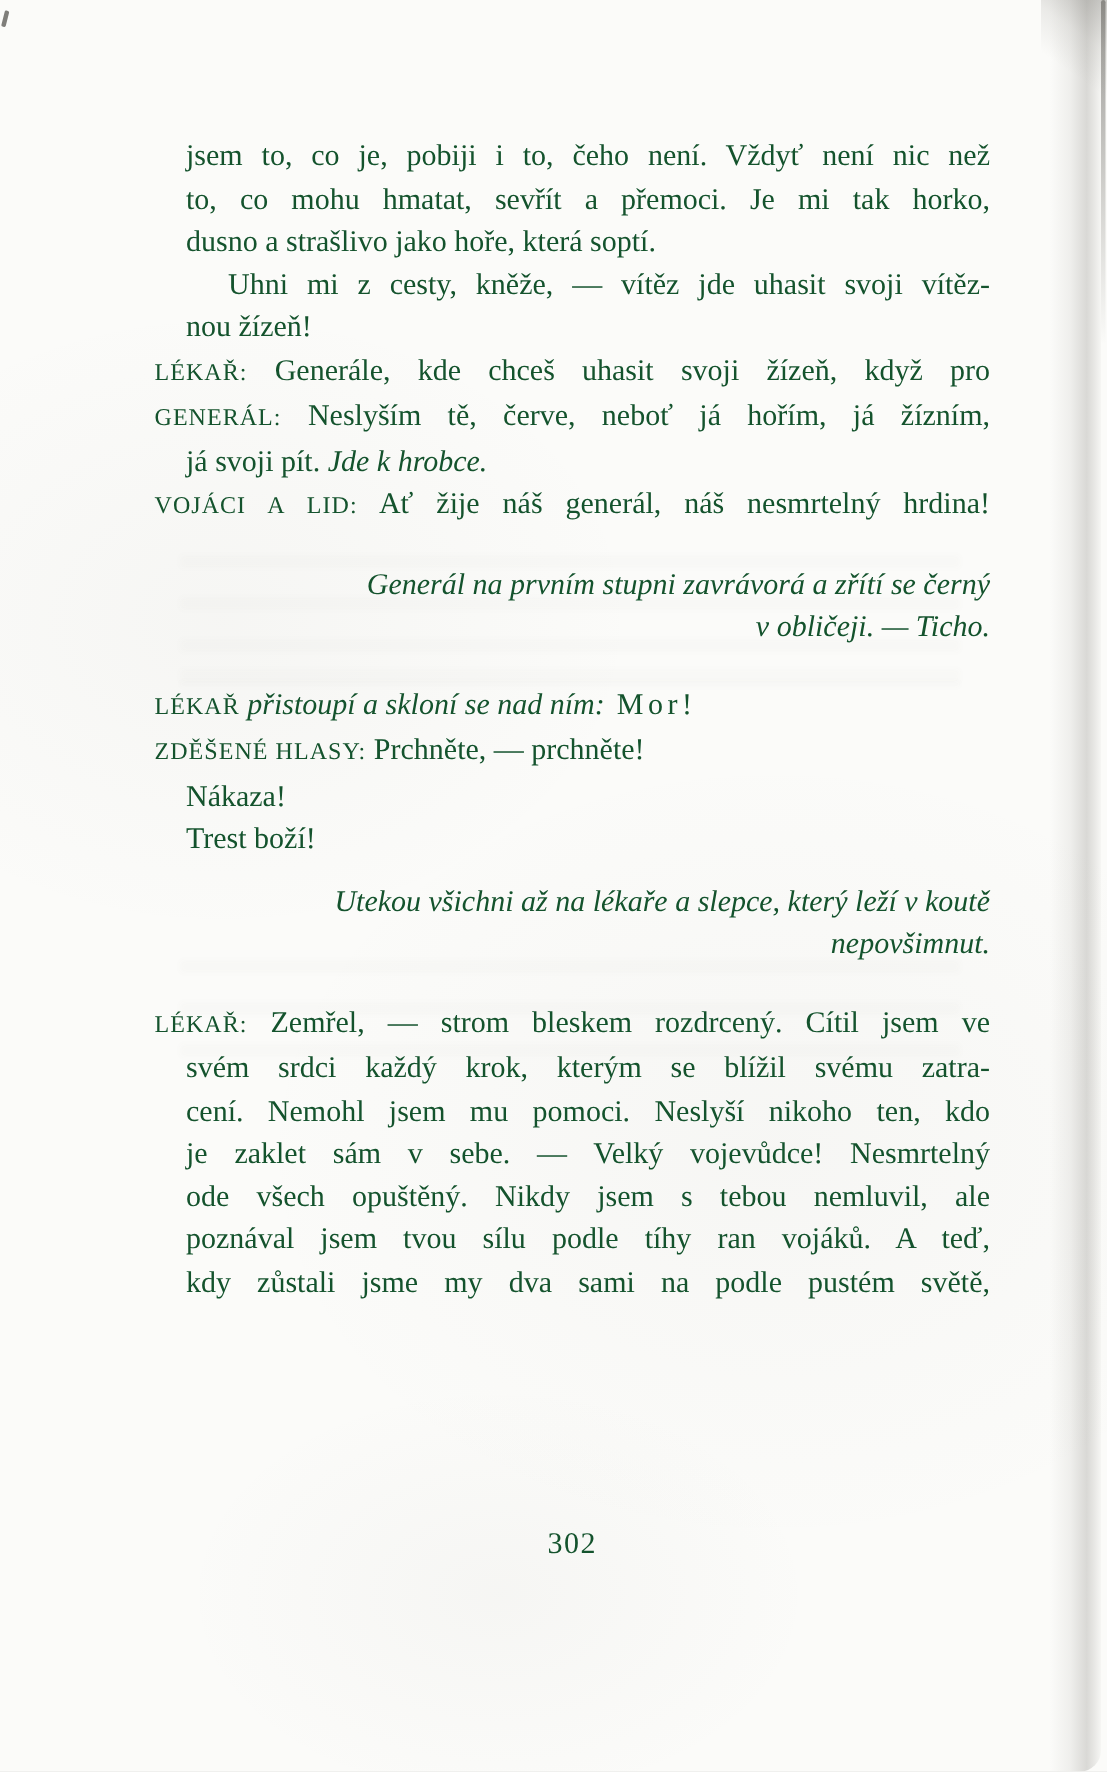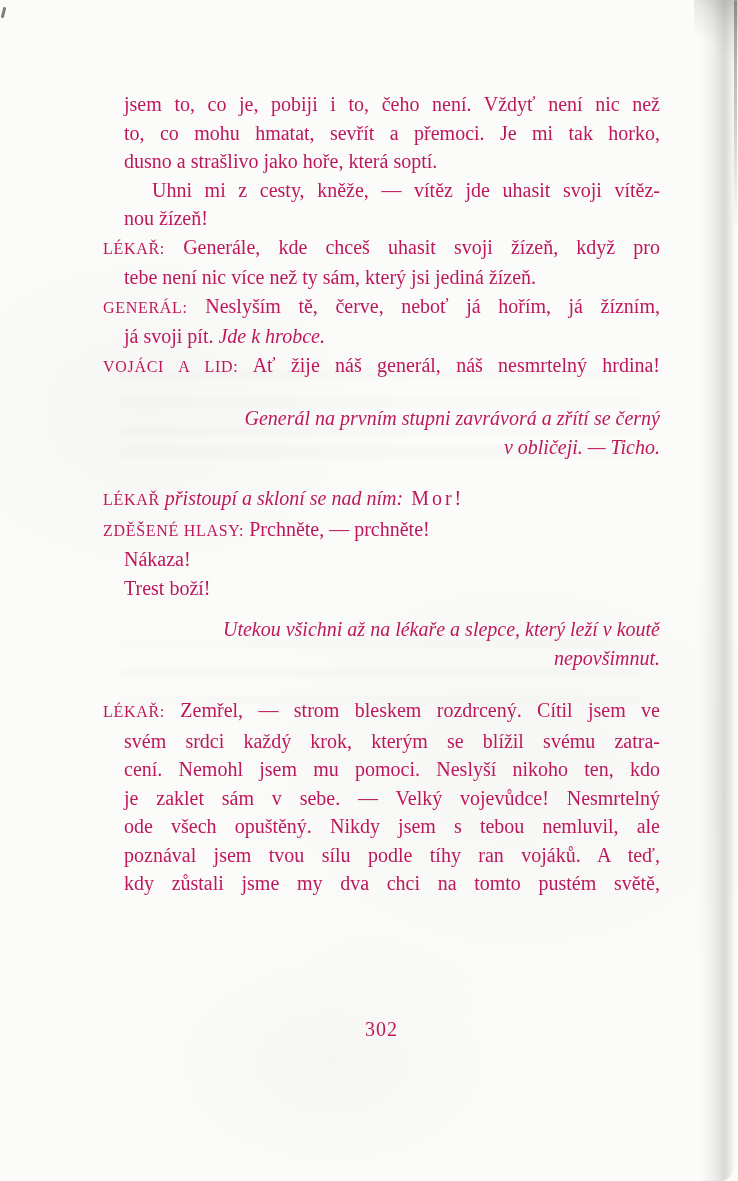--- a/index.html
+++ b/index.html
@@ -2,21 +2,21 @@
 <html><head>
 <meta charset="utf-8">
 <style>
   html,body { margin:0; padding:0; background:#e8e8e6; }
   .page {
     position:relative;
     width:738px; height:1181px;
     background:#fbfbf9;
     overflow:hidden;
     font-family:"Liberation Serif", serif;
-    color:#be185d;
+    color:#14532d;
   }
   
   .page::before {
     content:""; position:absolute; inset:0; pointer-events:none;
     background:
       radial-gradient(ellipse 400px 300px at 20% 35%, rgba(120,118,110,0.04), transparent 70%),
       radial-gradient(ellipse 500px 380px at 70% 65%, rgba(120,118,110,0.035), transparent 70%),
       radial-gradient(ellipse 300px 200px at 45% 90%, rgba(120,118,110,0.04), transparent 70%);
   }
   
@@ -87,21 +87,20 @@
         <div class="line ind1 justify"><span class="seg-r">jsem to, co je, pobiji i to, čeho není. Vždyť není nic než</span></div>
         <div class="line ind1 justify"><span class="seg-r">to, co mohu hmatat, sevřít a přemoci. Je mi tak horko,</span></div>
         <div class="line ind1 left"><span class="seg-r">dusno a strašlivo jako hoře, která soptí.</span></div>
       </div>
       <div class="block" style="margin-top: 0px;">
         <div class="line ind2 justify"><span class="seg-r">Uhni mi z cesty, kněže, — vítěz jde uhasit svoji vítěz-</span></div>
         <div class="line ind1 left"><span class="seg-r">nou žízeň!</span></div>
       </div>
       <div class="block" style="margin-top: 0px;">
         <div class="line ind0 justify"><span class="seg-label">LÉKAŘ:</span><span class="seg-r"> Generále, kde chceš uhasit svoji žízeň, když pro</span></div>
-        <div class="line ind1 left"><span class="seg-r">tebe není nic více než ty sám, který jsi jediná žízeň.</span></div>
       </div>
       <div class="block" style="margin-top: 0px;">
         <div class="line ind0 justify"><span class="seg-label">GENERÁL:</span><span class="seg-r"> Neslyším tě, červe, neboť já hořím, já žízním,</span></div>
         <div class="line ind1 left"><span class="seg-r">já svoji pít. </span><span class="seg-i">Jde k hrobce.</span></div>
       </div>
       <div class="block" style="margin-top: 0px;">
         <div class="line ind0 justify"><span class="seg-label">VOJÁCI A LID:</span><span class="seg-r"> Ať žije náš generál, náš nesmrtelný hrdina!</span></div>
       </div>
       <div class="block" style="margin-top: 23px;">
         <div class="line ind0 center"><span class="seg-i">Generál na prvním stupni zavrávorá a zřítí se černý</span></div>
@@ -117,21 +116,21 @@
         <div class="line ind0 center"><span class="seg-i">Utekou všichni až na lékaře a slepce, který leží v koutě</span></div>
         <div class="line ind0 center"><span class="seg-i">nepovšimnut.</span></div>
       </div>
       <div class="block" style="margin-top: 24px;">
         <div class="line ind0 justify"><span class="seg-label">LÉKAŘ:</span><span class="seg-r"> Zemřel, — strom bleskem rozdrcený. Cítil jsem ve</span></div>
         <div class="line ind1 justify"><span class="seg-r">svém srdci každý krok, kterým se blížil svému zatra-</span></div>
         <div class="line ind1 justify"><span class="seg-r">cení. Nemohl jsem mu pomoci. Neslyší nikoho ten, kdo</span></div>
         <div class="line ind1 justify"><span class="seg-r">je zaklet sám v sebe. — Velký vojevůdce! Nesmrtelný</span></div>
         <div class="line ind1 justify"><span class="seg-r">ode všech opuštěný. Nikdy jsem s tebou nemluvil, ale</span></div>
         <div class="line ind1 justify"><span class="seg-r">poznával jsem tvou sílu podle tíhy ran vojáků. A teď,</span></div>
-        <div class="line ind1 justify"><span class="seg-r">kdy zůstali jsme my dva chci na tomto pustém světě,</span></div>
+        <div class="line ind1 justify"><span class="seg-r">kdy zůstali jsme my dva sami na podle pustém světě,</span></div>
       </div>
     </div>
 
   <div class="pageno">302</div>
 
   <div class="edge-shadow"></div>
   <div class="edge-line"></div>
   <div class="corner-shade"></div>
   <div class="speck"></div>
 </div>

